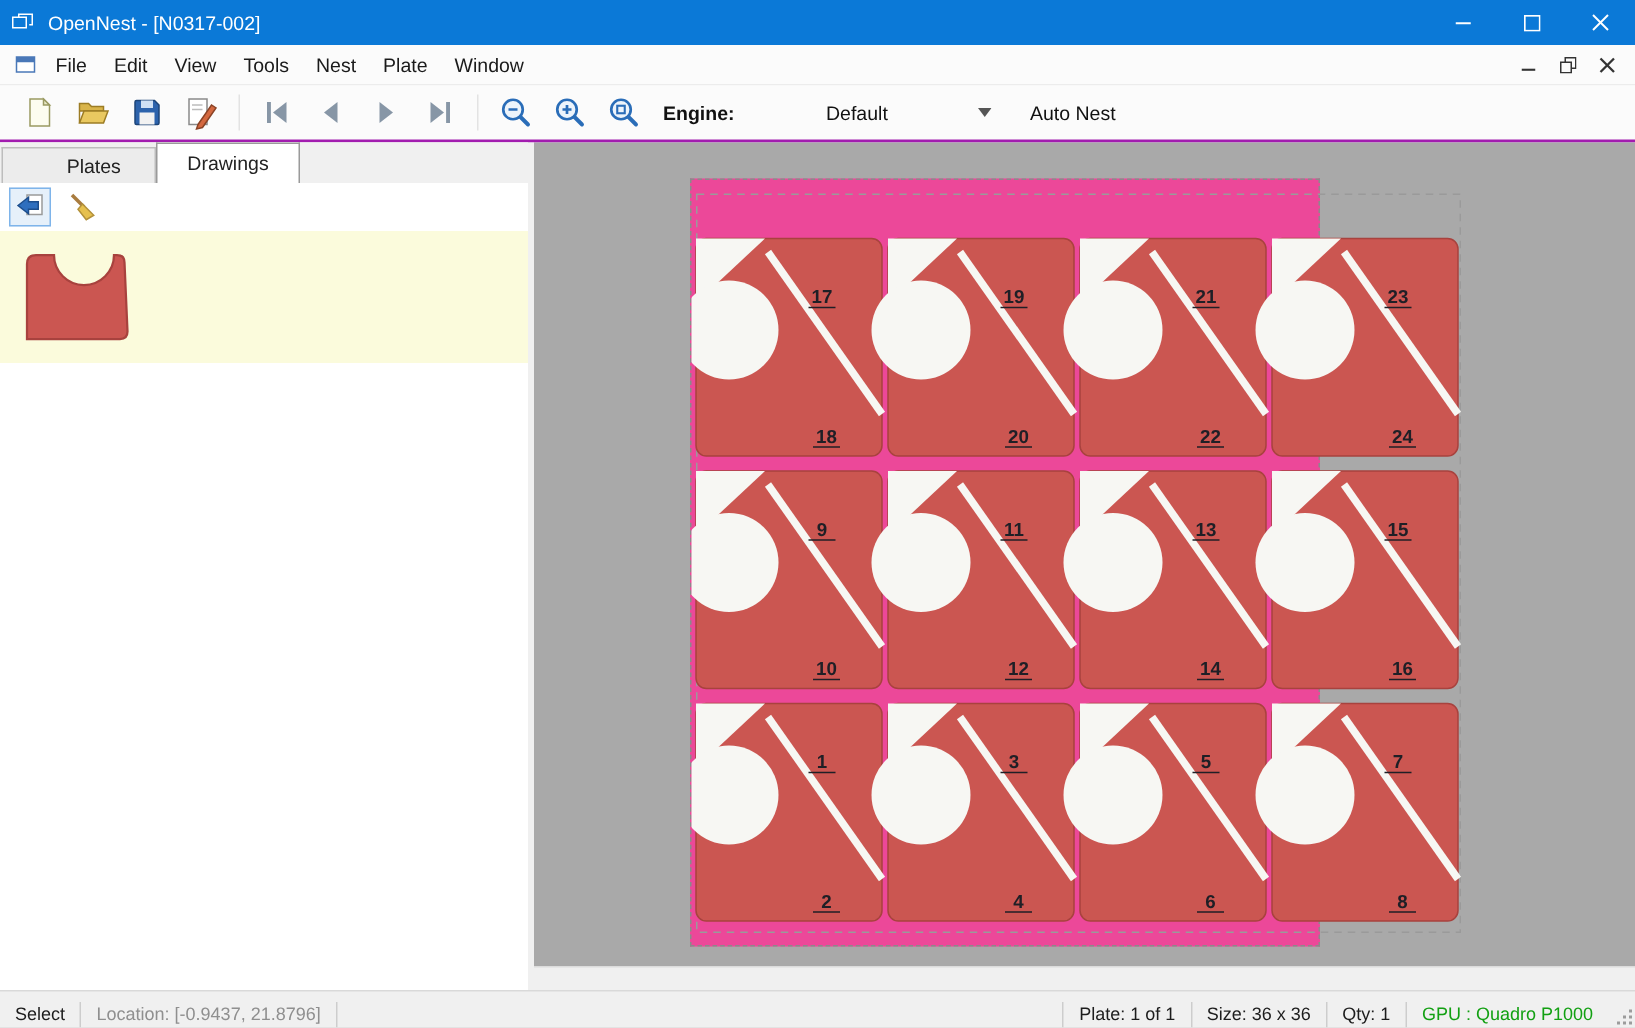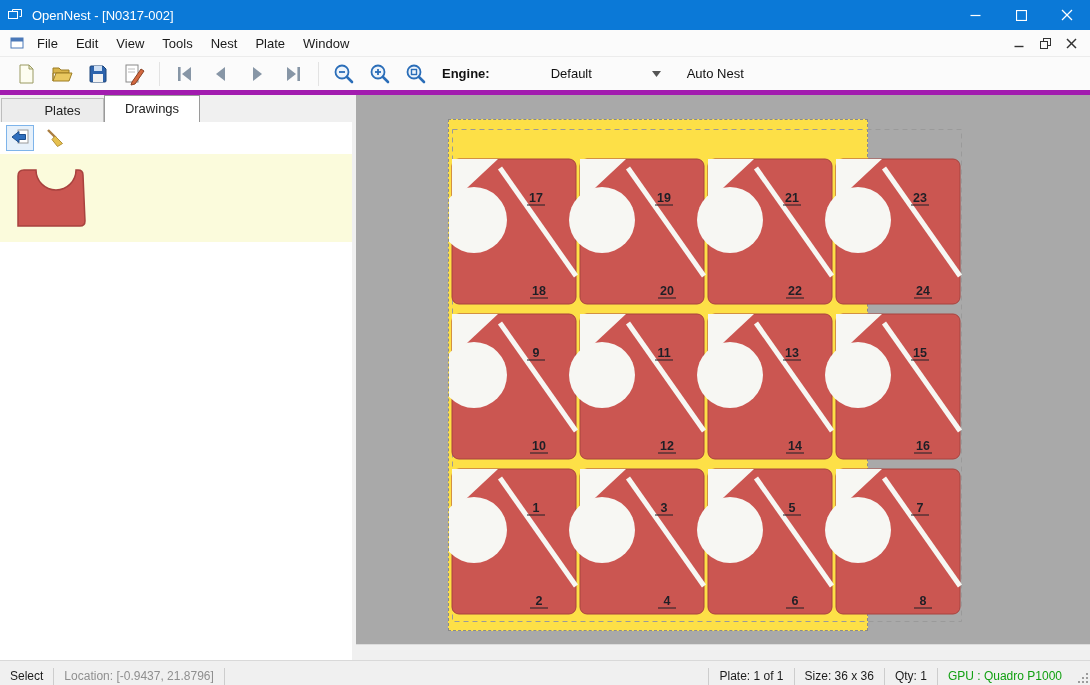--- a/index.html
+++ b/index.html
@@ -15,21 +15,21 @@
   .wbtn { width:46px; height:30px; display:flex; align-items:center; justify-content:center; }
 
   
   .menubar { height:27px; background:#fbfbfb; display:flex; align-items:center; padding-left:6px; border-bottom:1px solid #ececec; flex:0 0 27px;text-align:right; }
   .mdi-icon { width:22px; display:flex; justify-content:center; }
   .menu-item { padding:5px 9px; font-size:13px; color:#1a1a1a; cursor:default; }
   .mdi-controls { margin-left:auto; display:flex; align-items:center; gap:4px; padding-right:8px; }
   .mdibtn { width:22px; height:18px; display:flex; align-items:center; justify-content:center; }
 
   
-  .toolbar { height:38px; background:#fbfbfb; display:flex; align-items:center; padding:0 10px; border-bottom:5px solid #a21caf; flex:0 0 38px; }
+  .toolbar { height:38px; background:#fbfbfb; display:flex; align-items:center; padding:0 10px; border-bottom:2px solid #a21caf; flex:0 0 38px; }
   .tbtn { width:32px; height:30px; display:flex; align-items:center; justify-content:center; border:1px solid transparent; border-radius:2px; }
   .tbtn + .tbtn { margin-left:4px; }
   .tsep { width:1px; height:24px; background:#e3e3e3; margin:0 9px; }
   .engine-label { font-weight:bold; font-size:13px; margin:0 7px 0 10px; color:#111; }
   .engine-combo { width:122px; height:24px; display:flex; align-items:center; justify-content:space-between; padding:0 6px; font-size:13px; color:#111; background:#fbfbfb;margin-left:48px; }
   .autonest { margin-left:20px; font-size:13px; color:#111; }
 
   
   .main { flex:1 1 auto; display:flex; min-height:0; }
   .left-panel { width:352px; background:#fff; display:flex; flex-direction:column; }
@@ -41,21 +41,21 @@
   .pbtn { width:28px; height:26px; display:flex; align-items:center; justify-content:center; border:1px solid transparent; }
   .pbtn.toggled { border:1px solid #7eb4ea; background:#e6f0fa; }
   .drawing-list { flex:1 1 auto; background:#fff; }
   .list-item { display:flex; gap:12px; padding:8px 10px 10px 12px; background:#fbfbdc; }
   .item-text .t1 { font-weight:bold; font-size:13px; color:#000; margin:4px 0 5px; }
   .item-text .t2 { font-size:12px; color:#707070; line-height:17px; }
 
   .splitter { width:4px; background:#f0f0f0; flex:0 0 4px; }
 
   .canvas { flex:1 1 auto; background:#a9a9a9; position:relative; overflow:hidden; }
-  .plate { position:absolute; left:92px; top:24px; width:420px; height:512px; background:#fde047; border:1px dashed #8a8a8a; }
+  .plate { position:absolute; left:104px; top:24px; width:420px; height:512px; background:#ec4899; border:1px dashed #8a8a8a; }
   .plate svg { display:block; }
   .hscroll { position:absolute; left:0; right:0; bottom:0; height:16px; background:#f0f0f0; border-top:1px solid #dcdcdc; }
 
   
   .statusbar { height:25px; background:#f0f0f0; border-top:1px solid #d9d9d9; display:flex; align-items:flex-end; font-size:12px; color:#1c1c1c; flex:0 0 25px; }
   .scell { padding:0 10px; height:17px; line-height:17px; }
   .sdiv { width:1px; height:17px; background:#cdcdcd; }
   .scell.loc { color:#8f8f8f; min-width:155px; }
   .sspacer { flex:1 1 auto; }
   .grip { width:18px; height:25px; display:flex; align-items:flex-end; justify-content:flex-end; }

